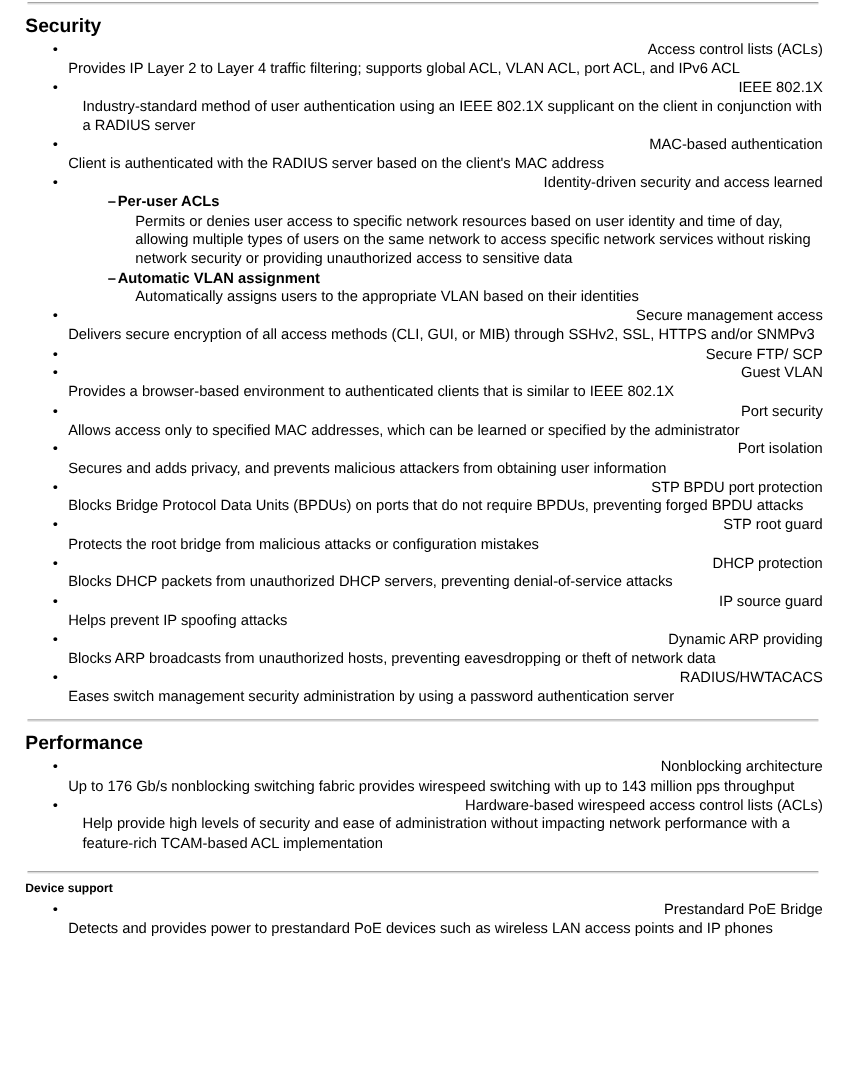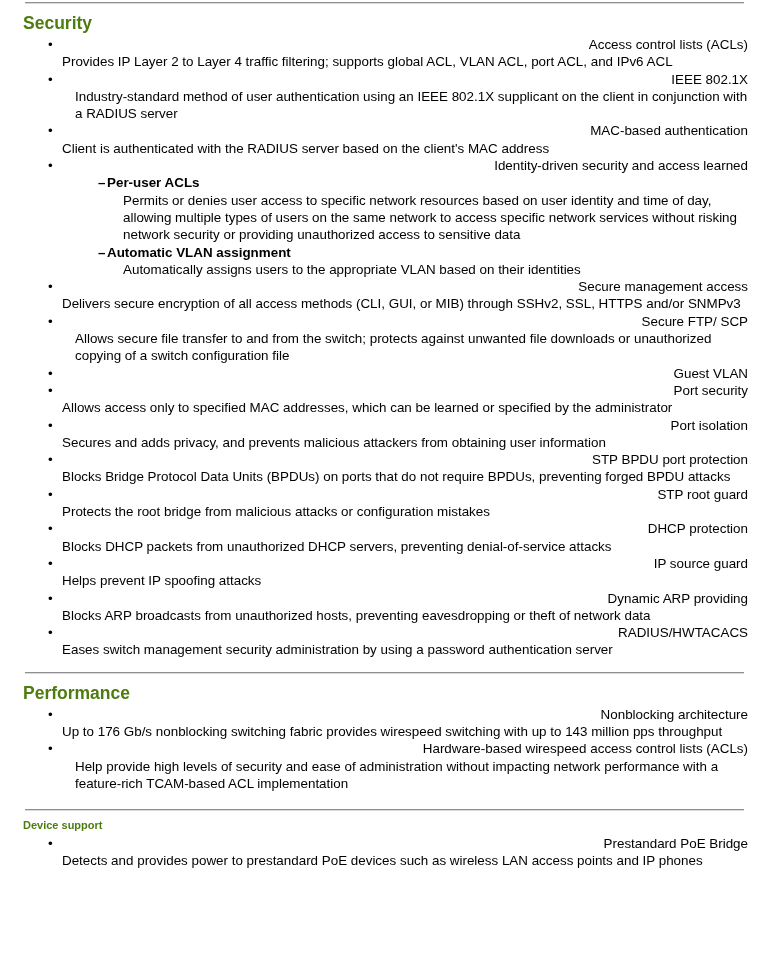--- a/index.html
+++ b/index.html
@@ -26,21 +26,21 @@
     height: 0;
     margin: 0 4px 0 2px;
   }
   .section.first .divider { margin-top: 0; margin-bottom: 9px; }
   .section.major:not(.first) .divider { margin-top: 13px; margin-bottom: 9px; }
   .section.minor .divider { margin-top: 17px; margin-bottom: 6px; }
 
   .section-title {
     margin: 0;
     font-weight: bold;
-    color: #4d7c0f;
+    color: #000000;
   }
   .section.major .section-title {
     font-size: 17.5px;
     line-height: 20px;
     margin: 9px 0 3px 0;
   }
   .section.first .section-title { margin-top: 8px; }
   .section.minor .section-title {
     font-size: 11px;
     line-height: 17px;
@@ -146,27 +146,27 @@
   <li class="feature">
     <span class="bullet">•</span>
     <p class="feature-title">Secure management access</p>
     <p class="feature-desc">Delivers secure encryption of all access methods (CLI, GUI, or MIB) through SSHv2, SSL, HTTPS and/or SNMPv3</p>
 
   </li>
 
   <li class="feature">
     <span class="bullet">•</span>
     <p class="feature-title">Secure FTP/ SCP</p>
-    <p class="feature-desc deep">Allows secure file transfer to and from the switch; protects against unwanted file downloads or unauthorized copying of a switch configuration file</p>
 
   </li>
 
   <li class="feature">
     <span class="bullet">•</span>
     <p class="feature-title">Guest VLAN</p>
+    <p class="feature-desc">Provides a browser-based environment to authenticated clients that is similar to IEEE 802.1X</p>
 
   </li>
 
   <li class="feature">
     <span class="bullet">•</span>
     <p class="feature-title">Port security</p>
     <p class="feature-desc">Allows access only to specified MAC addresses, which can be learned or specified by the administrator</p>
 
   </li>
 

